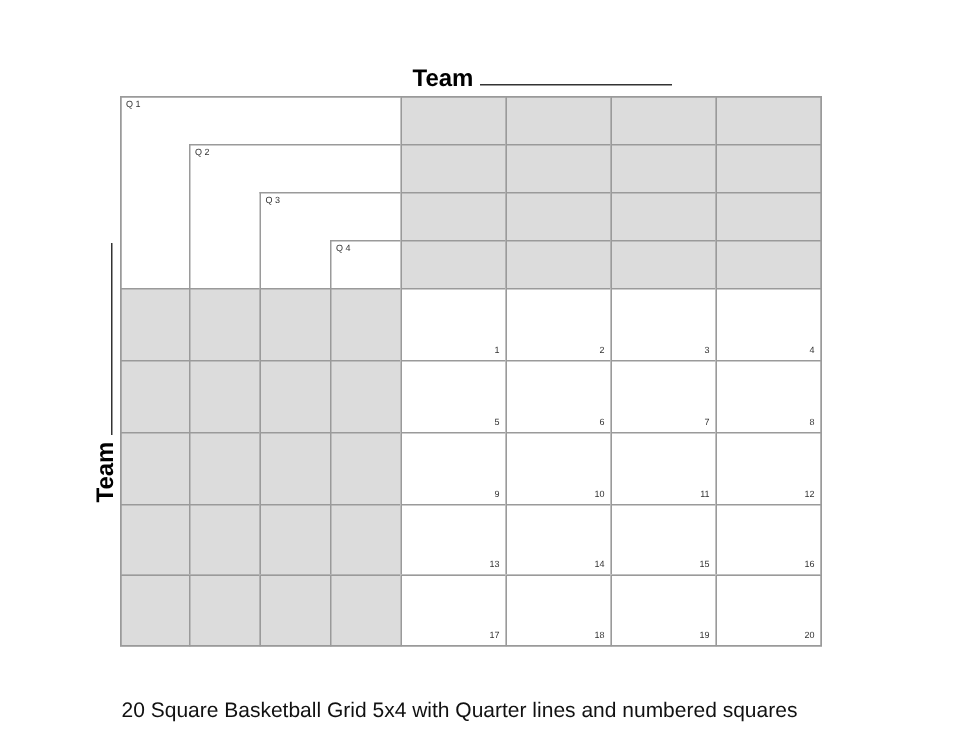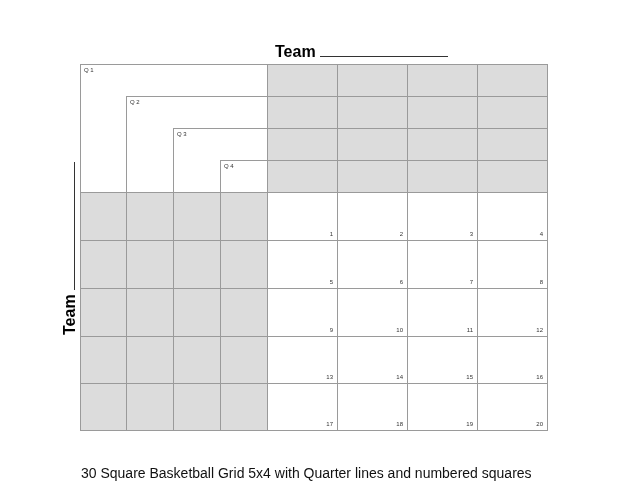--- a/index.html
+++ b/index.html
@@ -150,13 +150,13 @@
   <div class="cell white" style="left:327px;top:319px;width:71px;height:48px;">
       <span class="num">19</span>
     </div>
   <div class="cell white" style="left:397px;top:319px;width:71px;height:48px;">
       <span class="num">20</span>
     </div>
 
   <div class="outer"></div>
 </div>
 
-<div class="caption">30 Square Basketball Grid 5x4 with Quarter lines and numbered squares</div>
+<div class="caption">20 Square Basketball Grid 5x4 with Quarter lines and numbered squares</div>
 
 </body></html>

